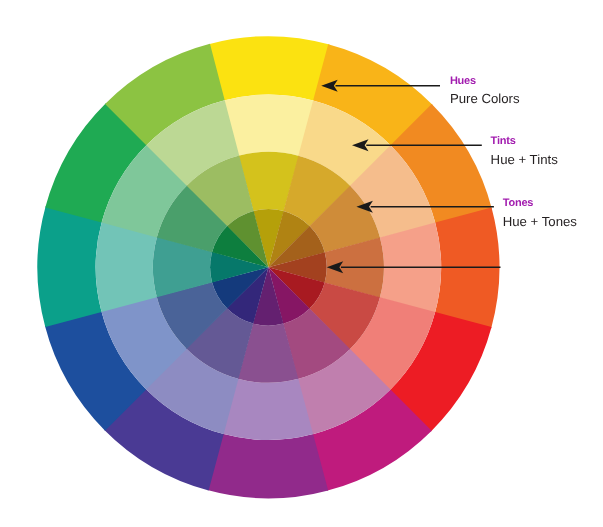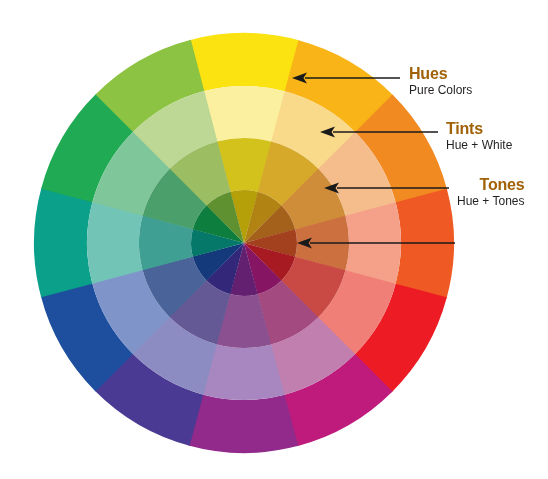--- a/index.html
+++ b/index.html
@@ -30,37 +30,37 @@
     width: 548px;
     height: 479px;
     display: block;
   }
   .callout {
     position: absolute;
     white-space: nowrap;
   }
   .callout-title {
     font-family: "Liberation Sans", sans-serif;
-    font-size: 16px;
+    font-size: 10px;
     font-weight: bold;
-    color: #a16207;
+    color: #a21caf;
     letter-spacing: -0.2px;
     line-height: 16px;
   }
   .callout-sub {
     font-family: "Liberation Sans", sans-serif;
     font-size: 12px;
     font-weight: normal;
     color: #231f20;
     line-height: 13px;
     margin-top: 2px;
   }
   .cal-hues   { left: 409px; top: 66px; }
   .cal-tints  { left: 446px; top: 121px; }
-  .cal-tones  { left: 457px; top: 177px; text-align: right; }
+  .cal-tones  { left: 457px; top: 177px; }
   .cal-shades { left: 462px; top: 232px; }
 </style>
 </head>
 <body>
 
 <div id="stage">
 
   <svg class="wheel-svg" viewBox="0 0 548 479">
     <g id="wheel-group">
         <g>
@@ -140,21 +140,21 @@
       </g>
   </svg>
 
   <div class="callout cal-hues">
     <div class="callout-title">Hues</div>
     <div class="callout-sub">Pure Colors</div>
   </div>
 
   <div class="callout cal-tints">
     <div class="callout-title">Tints</div>
-    <div class="callout-sub">Hue + White</div>
+    <div class="callout-sub">Hue + Tints</div>
   </div>
 
   <div class="callout cal-tones">
     <div class="callout-title">Tones</div>
     <div class="callout-sub">Hue + Tones</div>
   </div>
 
 
 </div>
 

